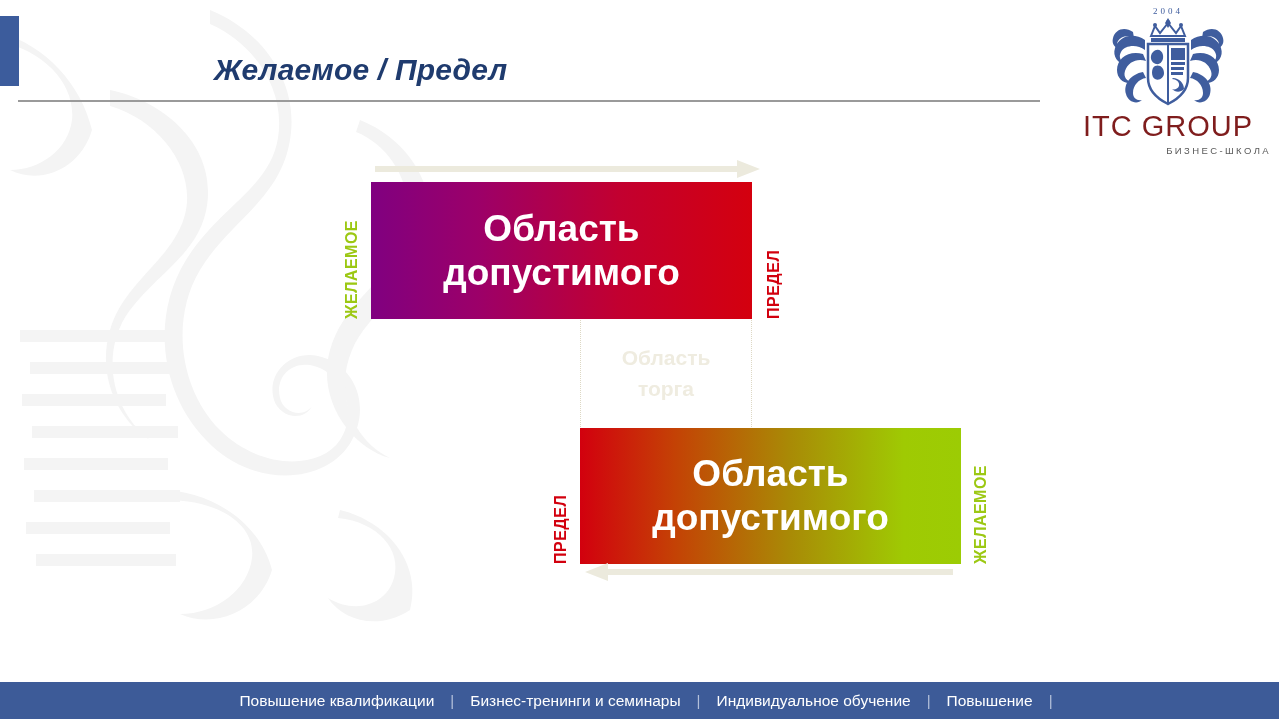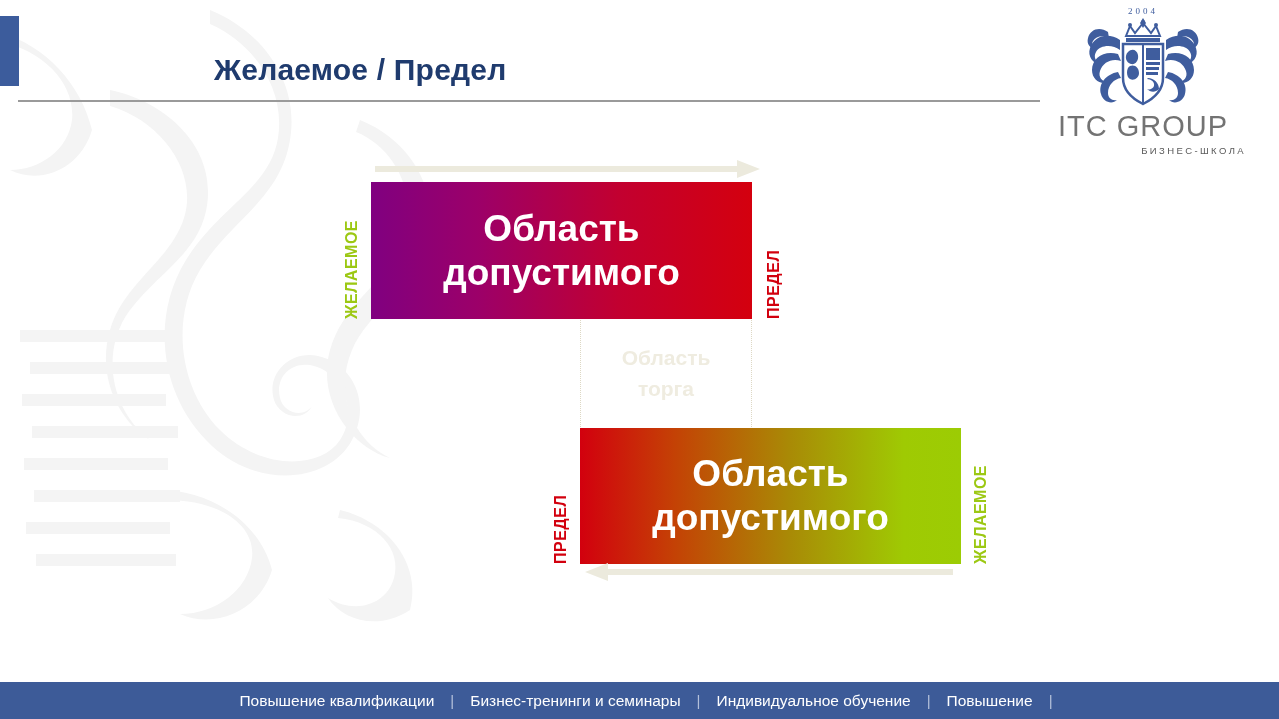--- a/index.html
+++ b/index.html
@@ -40,49 +40,50 @@
   #page-title {
     position: absolute;
     left: 214px;
     top: 53px;
     font-size: 30px;
     font-weight: bold;
     color: #1f3b6e;
     letter-spacing: 0.2px;
     white-space: nowrap;
     z-index: 3;
+    font-style: italic;
   }
   #title-rule {
     position: absolute;
     left: 18px;
     top: 100px;
     width: 1022px;
     height: 2px;
     background: #9a9a9a;
     z-index: 3;
   }
 
   
   #logo {
     position: absolute;
-    right: 33px;
+    right: 8px;
     top: 2px;
     width: 206px;
     height: 160px;
     z-index: 3;
     text-align: center;
   }
   #logo-crest {
     display: block;
     margin: 0 auto;
   }
   #logo-name {
     font-size: 29px;
     letter-spacing: 1px;
-    color: #737373;
+    color: #7f1d1d;
     line-height: 1;
     margin-top: -2px;
     font-family: "Liberation Sans", sans-serif;
   }
   #logo-sub {
     font-size: 9.5px;
     letter-spacing: 2.4px;
     color: #5a5a5a;
     margin-top: 4px;
     text-align: right;

